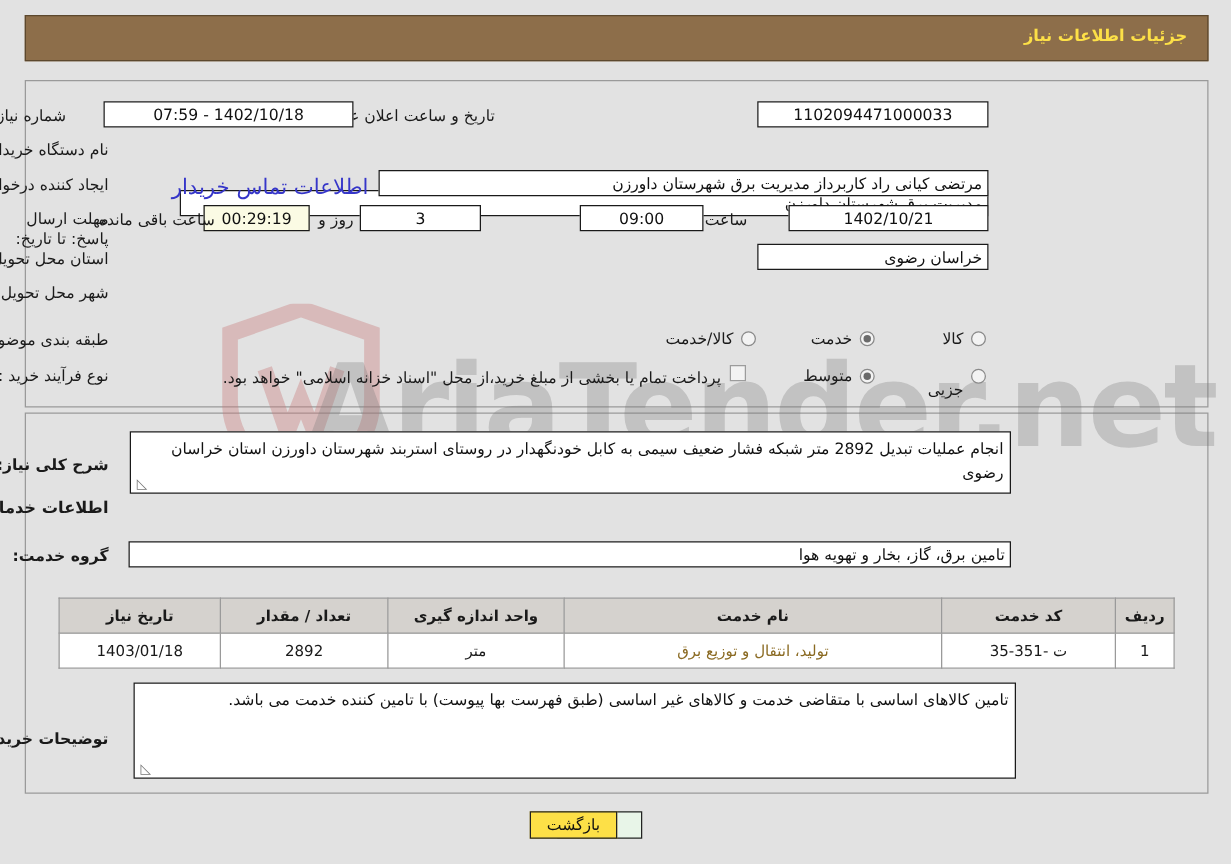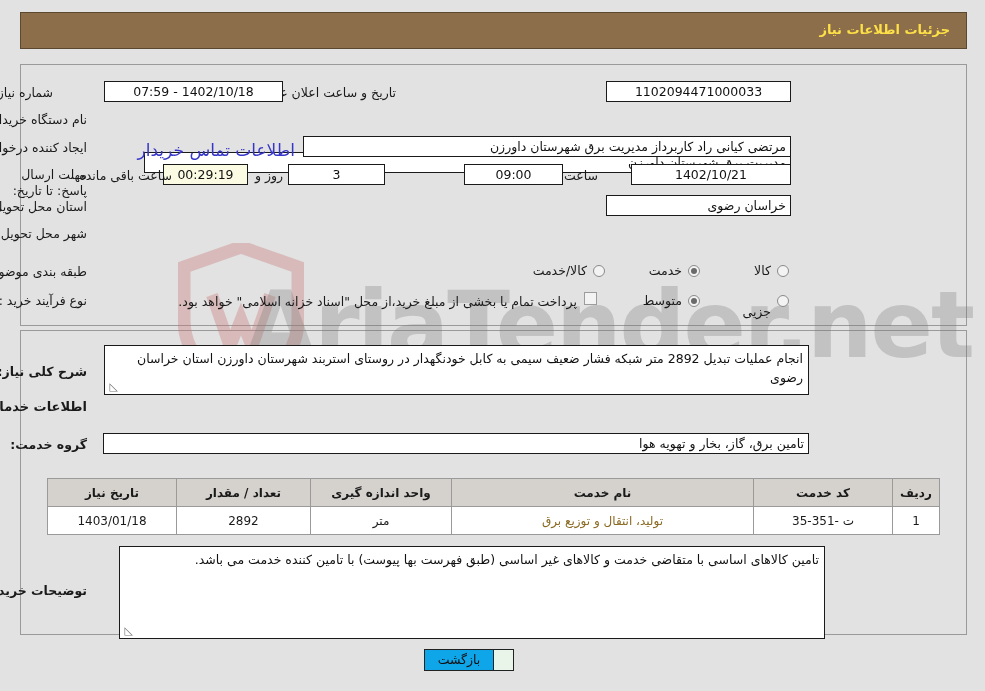--- a/index.html
+++ b/index.html
@@ -197,21 +197,21 @@
     box-sizing: border-box;
     font-size: 12.5px;
     color: #111;
     text-align: center;
     line-height: 20px;
     cursor: pointer;
     z-index: 6;
     font-family: "DejaVu Sans", "Liberation Sans", sans-serif;
   }
   .btn-print  { background: #e8f5e8; }
-  .btn-back   { background: #0ea5e9; }
+  .btn-back   { background: #fde047; }
 </style>
 </head>
 <body>
 
 <div id="page">
 
   <div class="watermark">
     <svg class="wm-shield" viewBox="0 0 126 146">
       <path d="M63 4 L120 24 L120 76 C120 112 95 132 63 142 C31 132 6 112 6 76 L6 24 Z" fill="none" stroke="rgba(200,120,120,0.38)" stroke-width="13"></path>
       <path d="M34 52 L52 104 L63 76 L74 104 L92 52" fill="none" stroke="rgba(200,120,120,0.38)" stroke-width="12" stroke-linejoin="miter"></path>
@@ -222,21 +222,21 @@
   <div class="titlebar">
     <div class="titlebar-text">جزئیات اطلاعات نیاز</div>
   </div>
 
   <div class="panel" id="panel-top"></div>
 
   <div class="lbl" style="right:932px; top:85px;">شماره نیاز:</div>
   <div class="fld center" style="right:194px; top:81px; width:185px;">1102094471000033</div>
 
   <div class="lbl" style="right:589px; top:85px;">تاریخ و ساعت اعلان عمومی:</div>
-  <div class="fld center" style="right:702px; top:81px; width:179px;">1402/10/18 - 07:59</div>
+  <div class="fld center" style="right:702px; top:81px; width:200px;">1402/10/18 - 07:59</div>
 
   <div class="lbl" style="right:898px; top:112px;">نام دستگاه خریدار:</div>
   <div class="fld" style="right:194px; top:108px; width:647px;margin-top:44px;">مدیریت برق شهرستان داورزن</div>
 
   <div class="lbl" style="right:898px; top:140px;">ایجاد کننده درخواست:</div>
   <div class="fld" style="right:194px; top:136px; width:488px;">مرتضی کیانی راد کاربرداز مدیریت برق شهرستان داورزن</div>
   <div class="link" style="right:690px; top:140px;">اطلاعات تماس خریدار</div>
 
   <div class="lbl" style="right:898px; top:167px; width:80px; line-height:16px; white-space:normal;">مهلت ارسال پاسخ: تا تاریخ:</div>
   <div class="fld center" style="right:194px; top:164px; width:160px;">1402/10/21</div>
@@ -304,21 +304,21 @@
         <td class="ltr" style="direction:ltr;">ت -351-35</td>
         <td class="svc-name">تولید، انتقال و توزیع برق</td>
         <td>متر</td>
         <td>2892</td>
         <td>1403/01/18</td>
       </tr>
     </tbody>
   </table>
 
   <div class="lbl lbl-bold" style="right:898px; top:583px;">توضیحات خریدار:</div>
-  <div class="ta" style="right:160px; top:546px; width:706px; height:93px;">
+  <div class="ta" style="right:172px; top:546px; width:706px; height:77px;">
     <span>تامین کالاهای اساسی با متقاضی خدمت و کالاهای غیر اساسی (طبق فهرست بها پیوست) با تامین کننده خدمت می باشد.</span>
     <span class="grip">◺</span>
   </div>
 
   <div class="btn btn-print" style="right:471px; top:649px; width:68px;">چاپ</div>
   <div class="btn btn-back" style="right:424px; top:649px; width:70px; right:auto; left:424px;">بازگشت</div>
 
 </div>
 
 </body></html>

